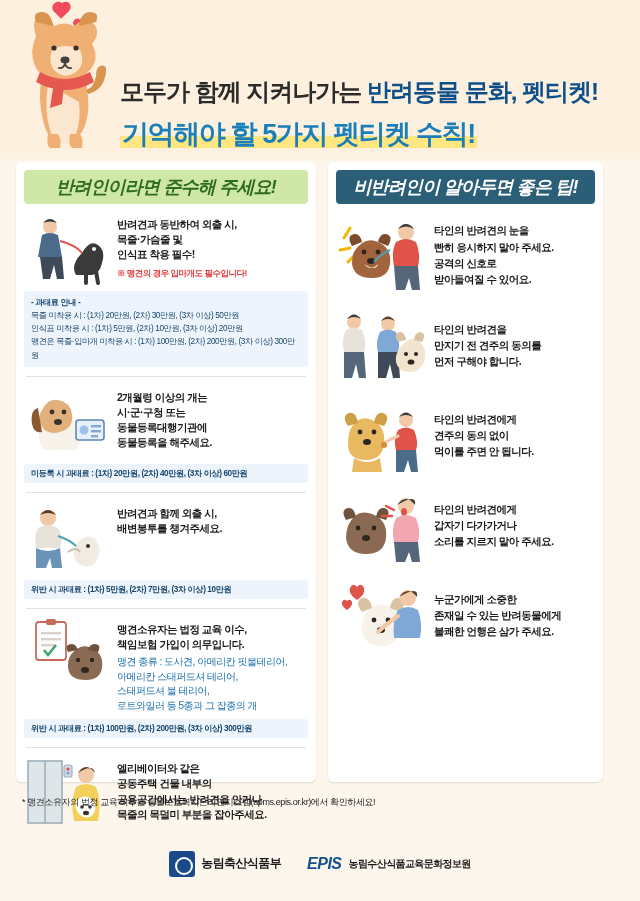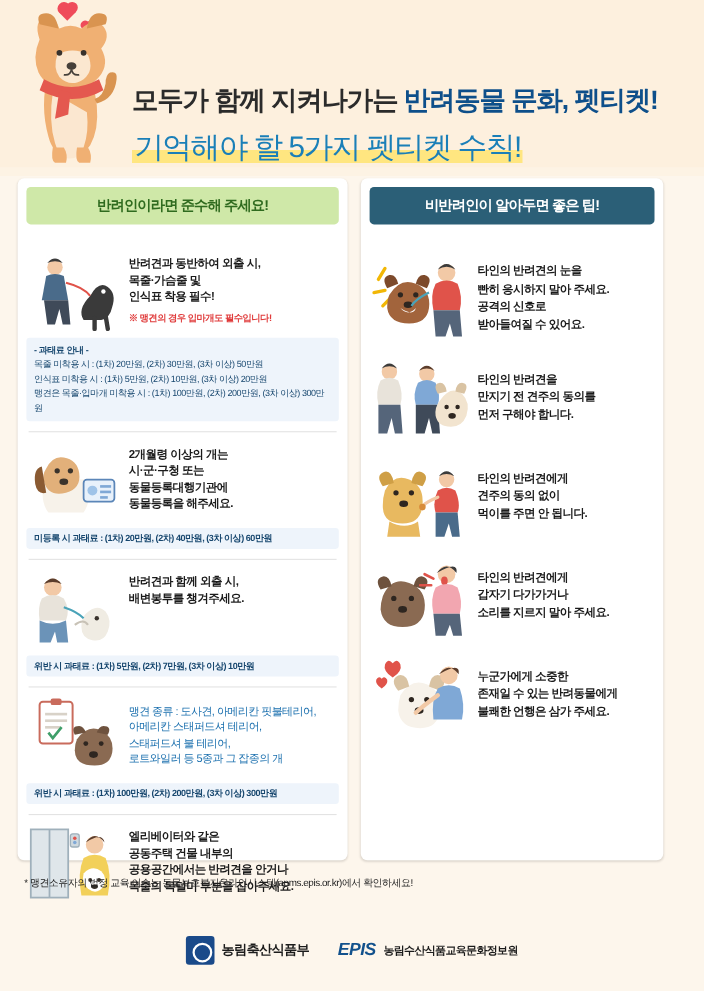--- a/index.html
+++ b/index.html
@@ -37,43 +37,43 @@
   .h2{left:18px;top:14px;transform:rotate(-45deg) scale(.72);}
   .h3{left:-14px;top:22px;transform:rotate(-45deg) scale(.55);}
   .title-wrap{position:absolute;left:120px;top:30px;width:510px;}
   .title-l1{
     font-size:24px;font-weight:bold;color:#2b2b2b;letter-spacing:-1px;line-height:1.2;
     white-space:nowrap;
     margin-top:48px;
   }
   .title-l1 .hl{color:#0e4f8a;}
   .title-l2{
-    margin-top:9px;font-size:27px;font-weight:normal;color:#1a7fb8;letter-spacing:-1.4px;
+    margin-top:9px;font-size:27px;font-weight:bold;color:#1a7fb8;letter-spacing:-1.4px;
     white-space:nowrap;position:relative;display:inline-block;
   }
   .title-l2 .mark{
     background:linear-gradient(transparent 58%, #ffe680 58%, #ffe680 96%, transparent 96%);
     padding:0 2px;
   }
   
   .panels{
     position:absolute;top:162px;left:16px;width:608px;
     display:flex;gap:12px;
   }
   .panel{
     background:#ffffff;border-radius:6px;
     box-shadow:0 1px 2px rgba(0,0,0,.12);
     position:relative;
   }
   .panel.left{width:300px;height:620px;}
   .panel.right{width:275px;height:620px;}
   .panel-head{
-    height:34px;margin:8px 8px 16px 8px;border-radius:4px;
+    height:34px;margin:8px 8px 0 8px;border-radius:4px;
     display:flex;align-items:center;justify-content:center;
-    font-size:13px;font-weight:bold;letter-spacing:-.8px;
+    font-size:18px;font-weight:bold;letter-spacing:-.8px;font-style:italic;
   }
   .panel.left .panel-head{background:#cfe8a8;color:#2f6b1f;}
   .panel.right .panel-head{background:#2b5f77;color:#ffffff;}
 
   .rule{
     display:flex;padding:9px 8px 0 8px;gap:7px;
   }
   .rule-art{
     width:86px;flex:0 0 86px;height:72px;position:relative;
   }
@@ -267,20 +267,22 @@
             <path d="M20 32 l4 5 l8 -10" stroke="#3f9f6a" stroke-width="2.4" fill="none"></path>
             <path d="M46 38 q10 -14 22 -8 q12 6 10 20 q-2 12 -16 12 q-18 0 -18 -14 q0 -6 2 -10z" fill="#8a6a52"></path>
             <path d="M44 34 q-4 -8 4 -8 q4 0 6 6z" fill="#6e523e"></path>
             <path d="M74 34 q4 -8 -4 -8 q-4 0 -6 6z" fill="#6e523e"></path>
             <circle cx="54" cy="42" r="2.2" fill="#2e2620"></circle>
             <circle cx="68" cy="42" r="2.2" fill="#2e2620"></circle>
             <ellipse cx="61" cy="52" rx="4" ry="3" fill="#2e2620"></ellipse>
           </svg>
         </div>
         <div class="rule-txt">
+          <span style="white-space:pre-line">맹견소유자는 법정 교육 이수,
+책임보험 가입이 의무입니다.</span>
           <span class="sub-blue" style="white-space:pre-line">맹견 종류 : 도사견, 아메리칸 핏불테리어,
 아메리칸 스태퍼드셔 테리어,
 스태퍼드셔 불 테리어,
 로트와일러 등 5종과 그 잡종의 개</span>
         </div>
       </div>
       <div class="fine-line">위반 시 과태료 : (1차) 100만원, (2차) 200만원, (3차 이상) 300만원</div>
       <div class="divider"></div>
 
       <div class="rule">

